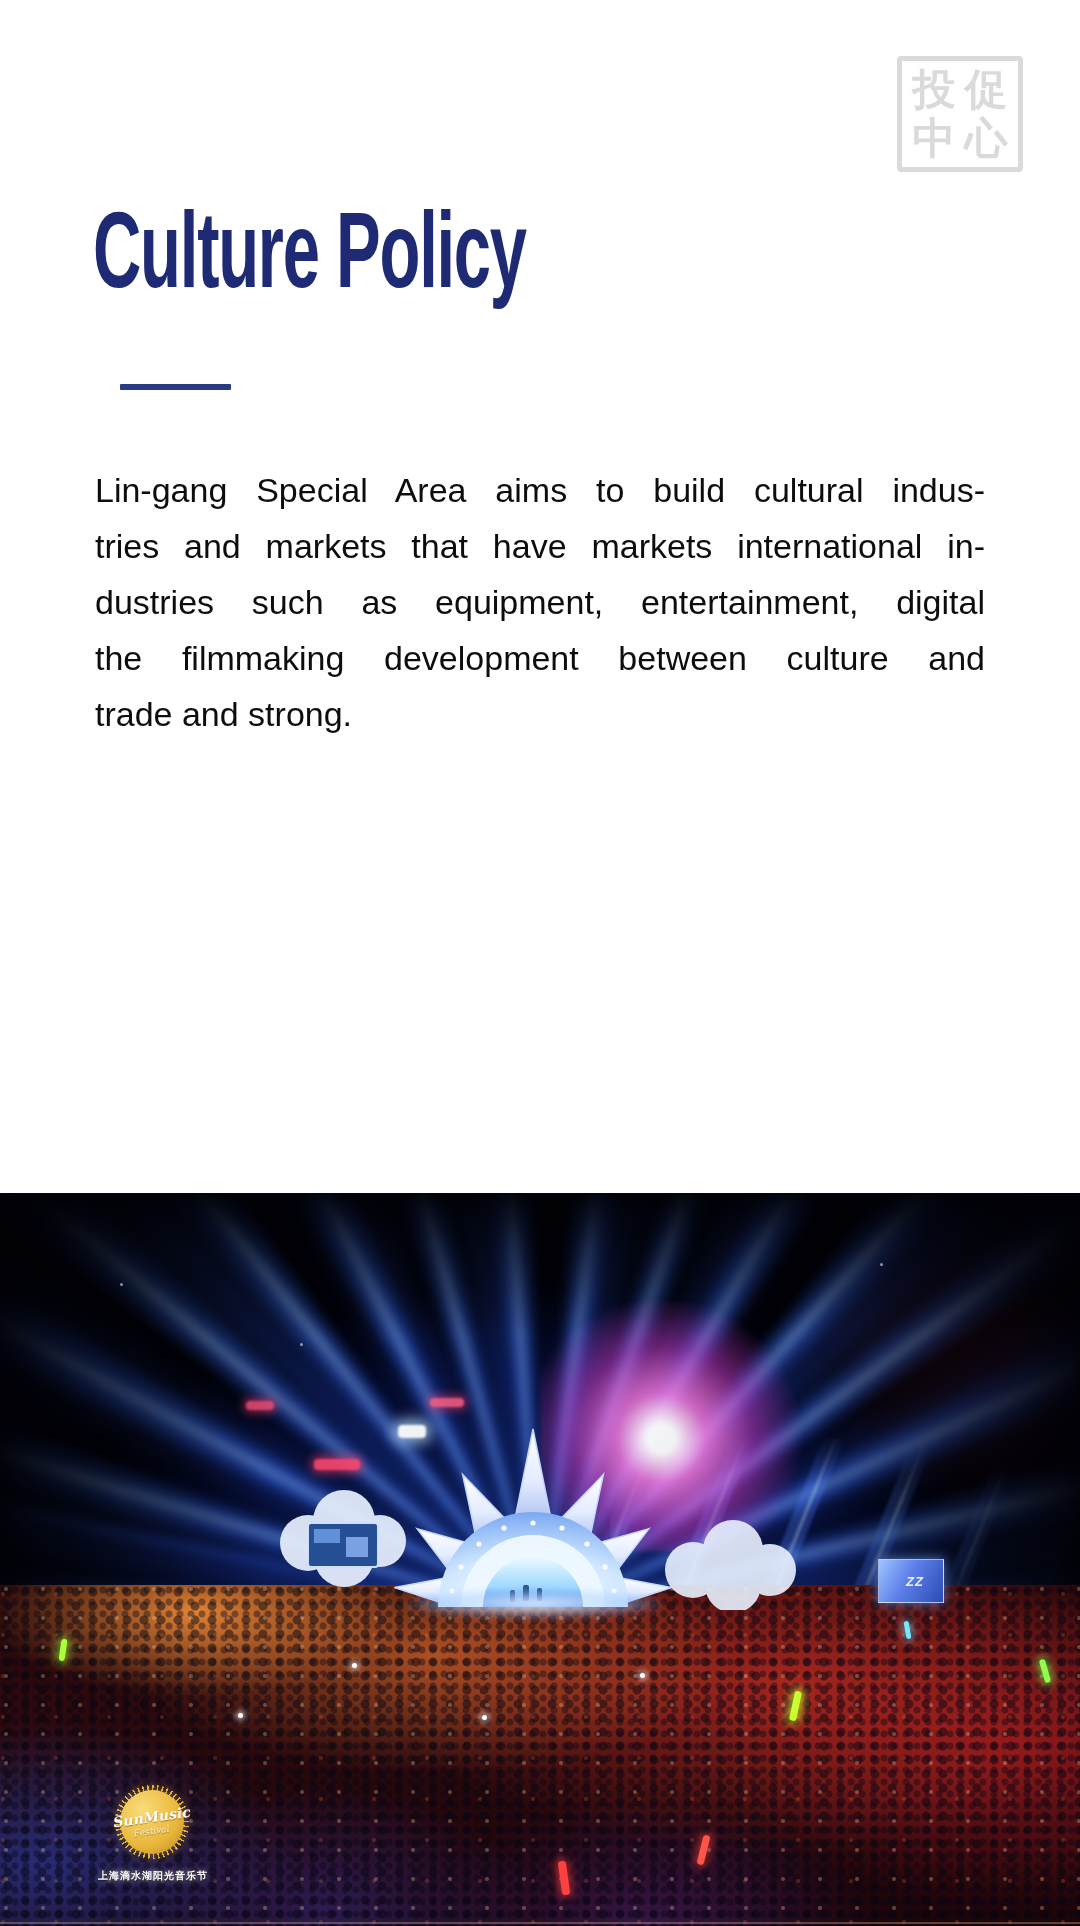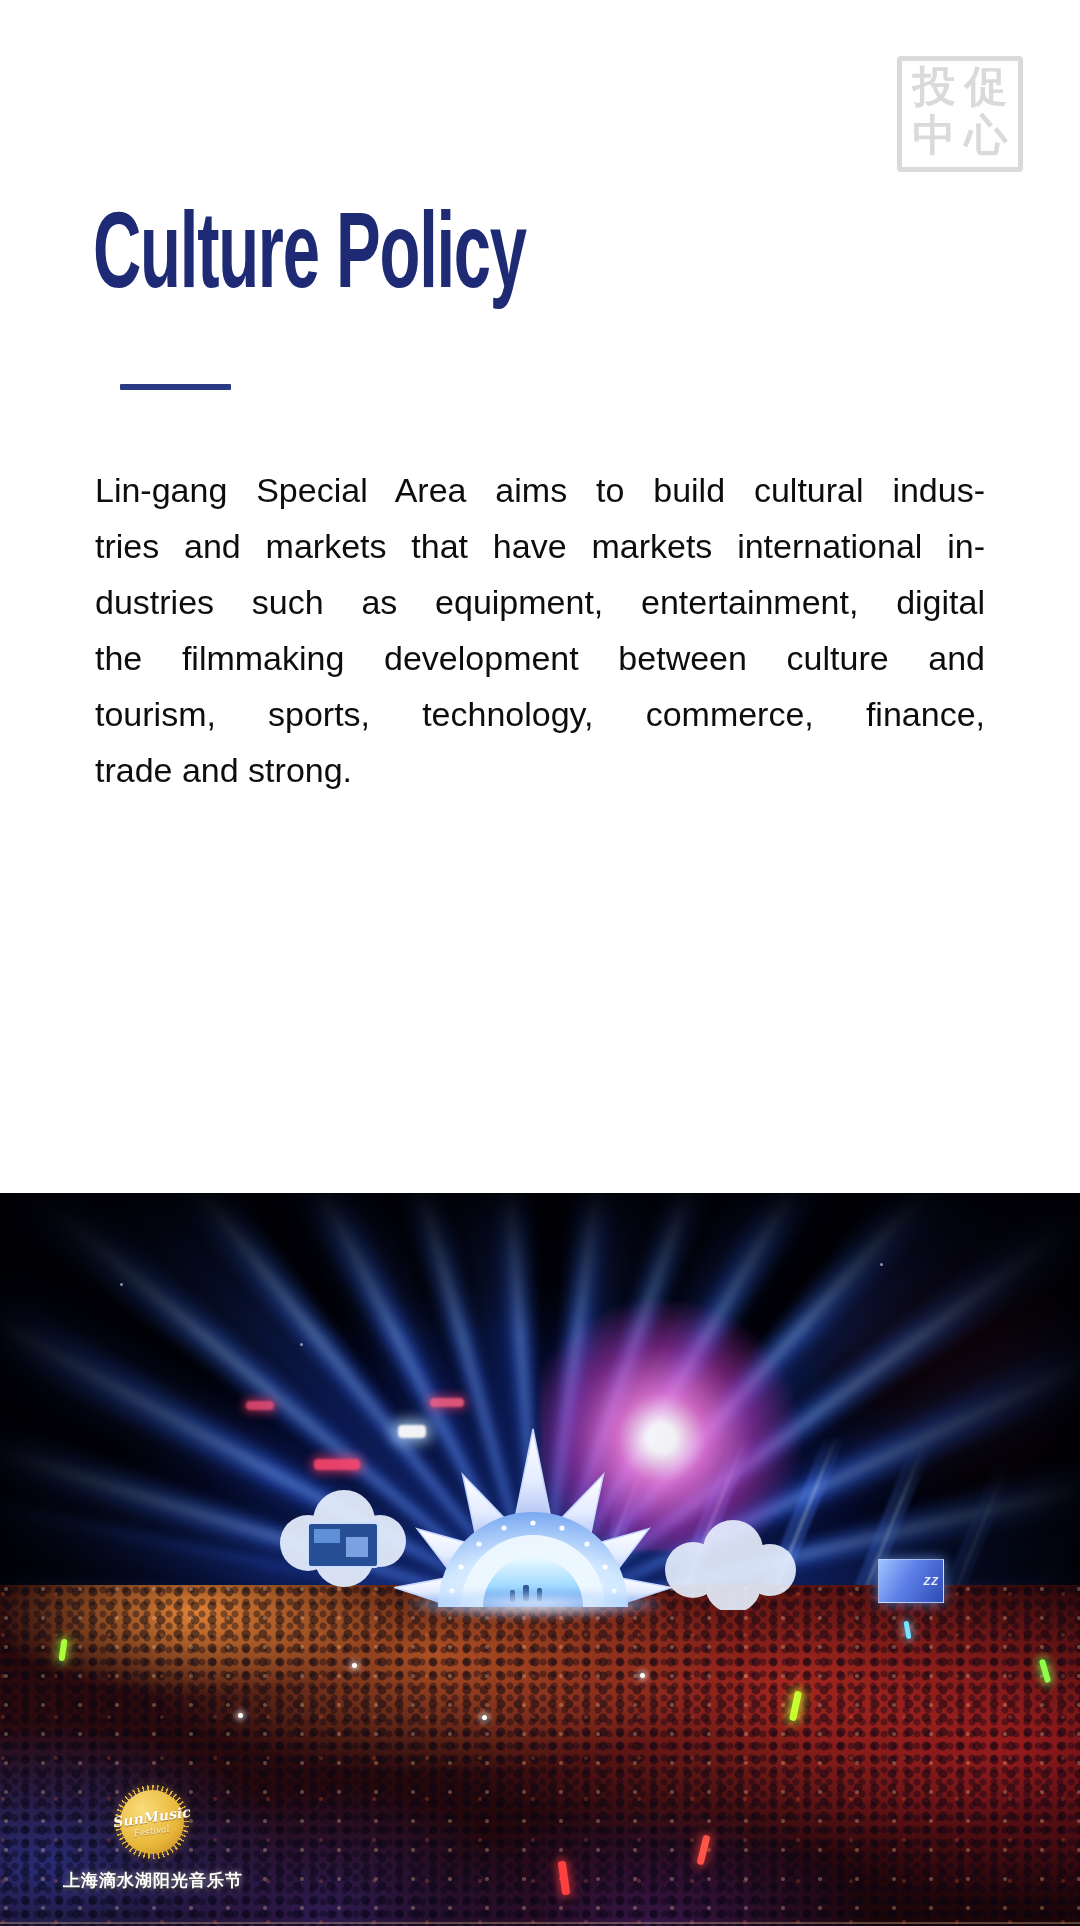--- a/index.html
+++ b/index.html
@@ -8,21 +8,21 @@
     overflow:hidden;font-family:"Liberation Sans",sans-serif;
   }
   
   .stamp{
     position:absolute;left:897px;top:56px;width:116px;height:106px;
     border:5px solid #dadada;border-radius:4px;
     display:flex;flex-direction:column;align-items:center;justify-content:center;
     color:#dadada;font-weight:700;
     font-family:"Liberation Sans",sans-serif;
   }
-  .stamp span{font-size:43px;line-height:49px;letter-spacing:9px;text-indent:9px;font-family:Liberation Mono, monospace;}
+  .stamp span{font-size:43px;line-height:49px;letter-spacing:9px;text-indent:9px;}
   
   .title{
     position:absolute;left:93px;top:196px;
     font-size:108px;line-height:1;font-weight:700;color:#1e2a74;
     letter-spacing:-2px;white-space:nowrap;
     transform:scaleX(0.62);transform-origin:left top;
   }
   .divider{
     position:absolute;left:120px;top:384px;width:111px;height:6px;
     background:#2a3a85;border-radius:1px;
@@ -137,22 +137,22 @@
   
   .cloud{position:absolute;}
   .led-screen{
     position:absolute;left:878px;top:366px;width:64px;height:42px;
     background:linear-gradient(120deg,#9fc4ff 0%, #5d7fe8 45%, #2c4bb4 100%);
     border:1px solid rgba(255,255,255,.55);
     box-shadow:0 0 12px rgba(120,170,255,.7);
     display:flex;align-items:center;justify-content:flex-end;
   }
   .led-screen span{
-    font-size:11px;font-weight:700;color:#ffffff;opacity:.9;
-    padding-right:4px;letter-spacing:1px;font-style:italic;
+    font-size:13px;font-weight:700;color:#ffffff;opacity:.9;
+    padding-right:19px;letter-spacing:1px;font-style:italic;
   }
   
   .fest-logo{position:absolute;left:100px;top:577px;width:104px;height:104px;}
   .fest-rays{
     position:absolute;inset:0;border-radius:50%;
     background:repeating-conic-gradient(rgba(233,185,60,.95) 0 2.5deg, transparent 2.5deg 8deg);
     -webkit-mask:radial-gradient(circle, transparent 0 33%, #000 34% 50%, transparent 51%);
             mask:radial-gradient(circle, transparent 0 33%, #000 34% 50%, transparent 51%);
   }
   .fest-disc{
@@ -166,21 +166,21 @@
     font-size:14px;color:#ffffff;transform:rotate(-8deg);
     text-shadow:0 1px 1px rgba(120,70,0,.65);white-space:nowrap;
   }
   .fest-sub{
     font-family:"DejaVu Serif",serif;font-style:italic;
     font-size:9px;color:#fff3cf;transform:rotate(-8deg);margin-top:1px;
     text-shadow:0 1px 1px rgba(120,70,0,.6);
   }
   .fest-caption{
     position:absolute;left:40px;top:676px;width:226px;text-align:center;
-    font-size:17px;font-weight:700;color:#ffffff;letter-spacing:1px;
+    font-size:10px;font-weight:700;color:#ffffff;letter-spacing:1px;
     text-shadow:0 0 7px rgba(255,255,255,.65), 0 1px 2px #000;
     font-family:"Liberation Sans",sans-serif;
   }
   .photo-edge{
     position:absolute;left:0;right:0;bottom:2px;height:2px;
     background:rgba(195,165,125,.40);
   }
 </style>
 </head>
 <body>
@@ -193,21 +193,20 @@
   </div>
 
   <div class="title">Culture Policy</div>
   <div class="divider"></div>
 
   <div class="article">
     <div class="line">Lin-gang Special Area aims to build cultural indus-</div>
     <div class="line">tries and markets that have markets international in-</div>
     <div class="line">dustries such as equipment, entertainment, digital</div>
     <div class="line">the filmmaking development between culture and</div>
-    <div class="line">tourism, sports, technology, commerce, finance,</div>
     <div class="line last">trade and strong.</div>
   </div>
 
   <div class="photo">
     <div class="sky-wash"></div>
     <div class="beam-fan2"></div>
     <div class="beam-fan"></div>
     <div class="cross-beams"></div>
     <div class="sky-dark"></div>
     <div class="glow-pink"></div>

